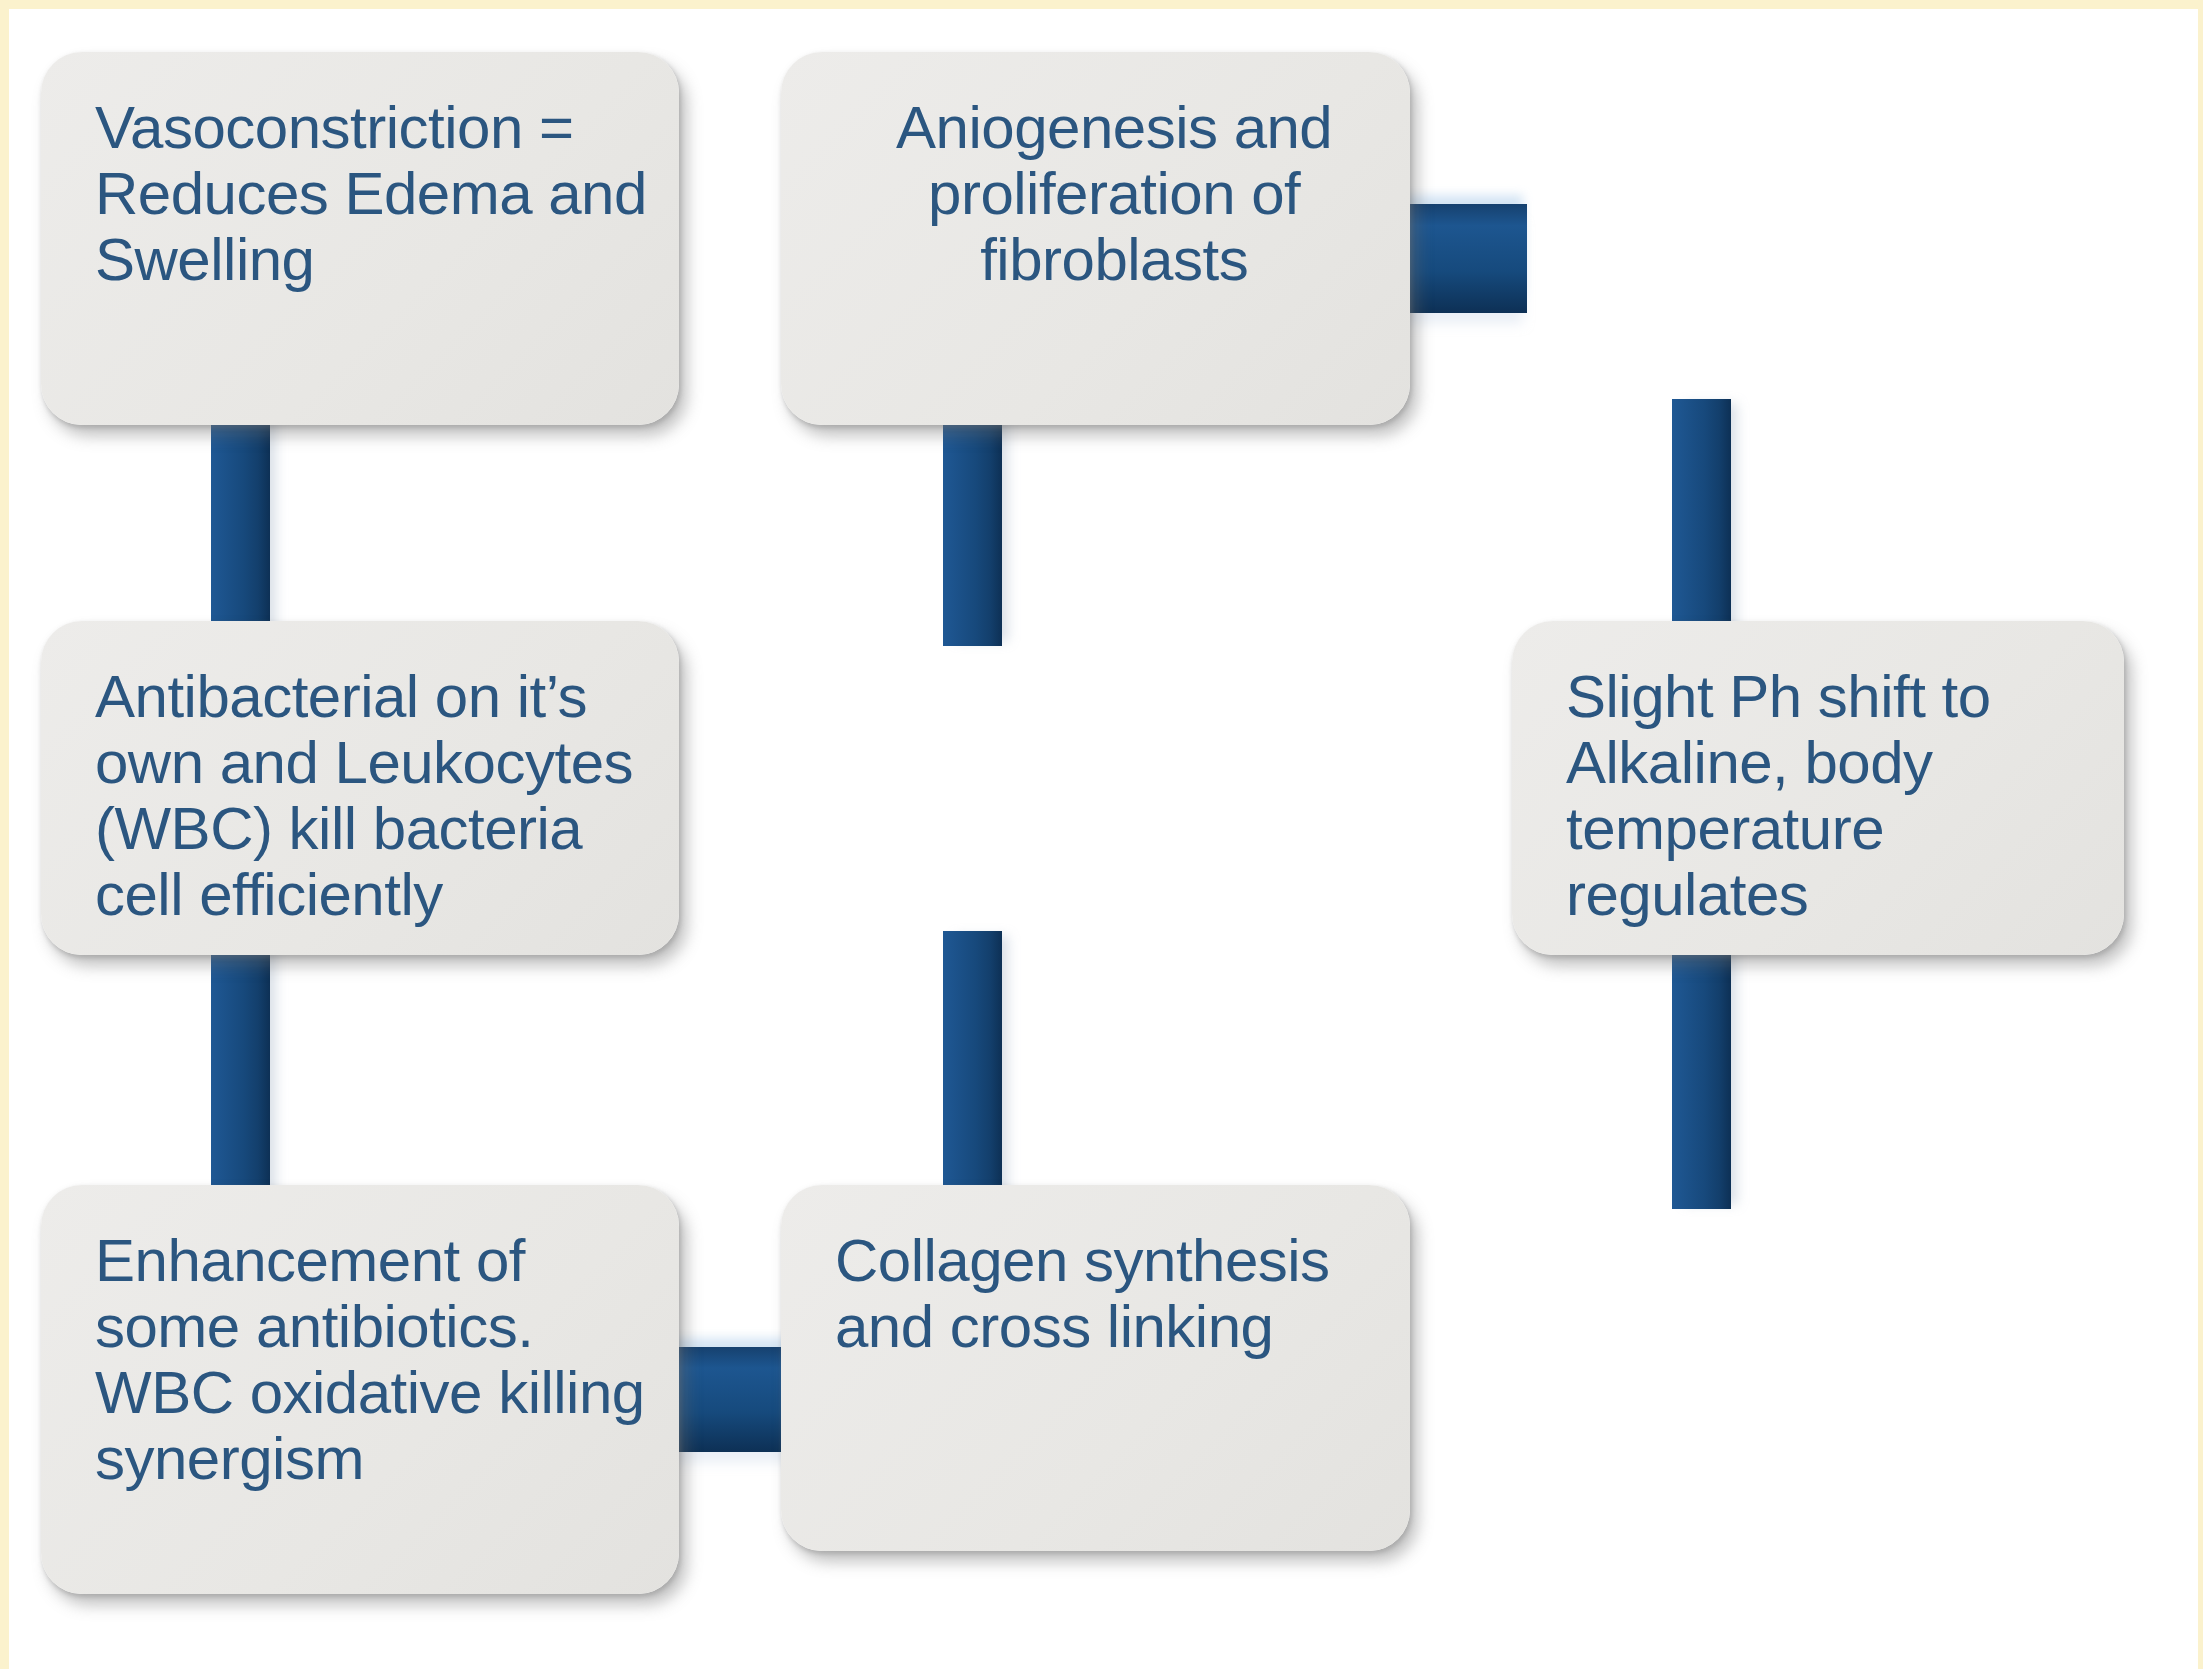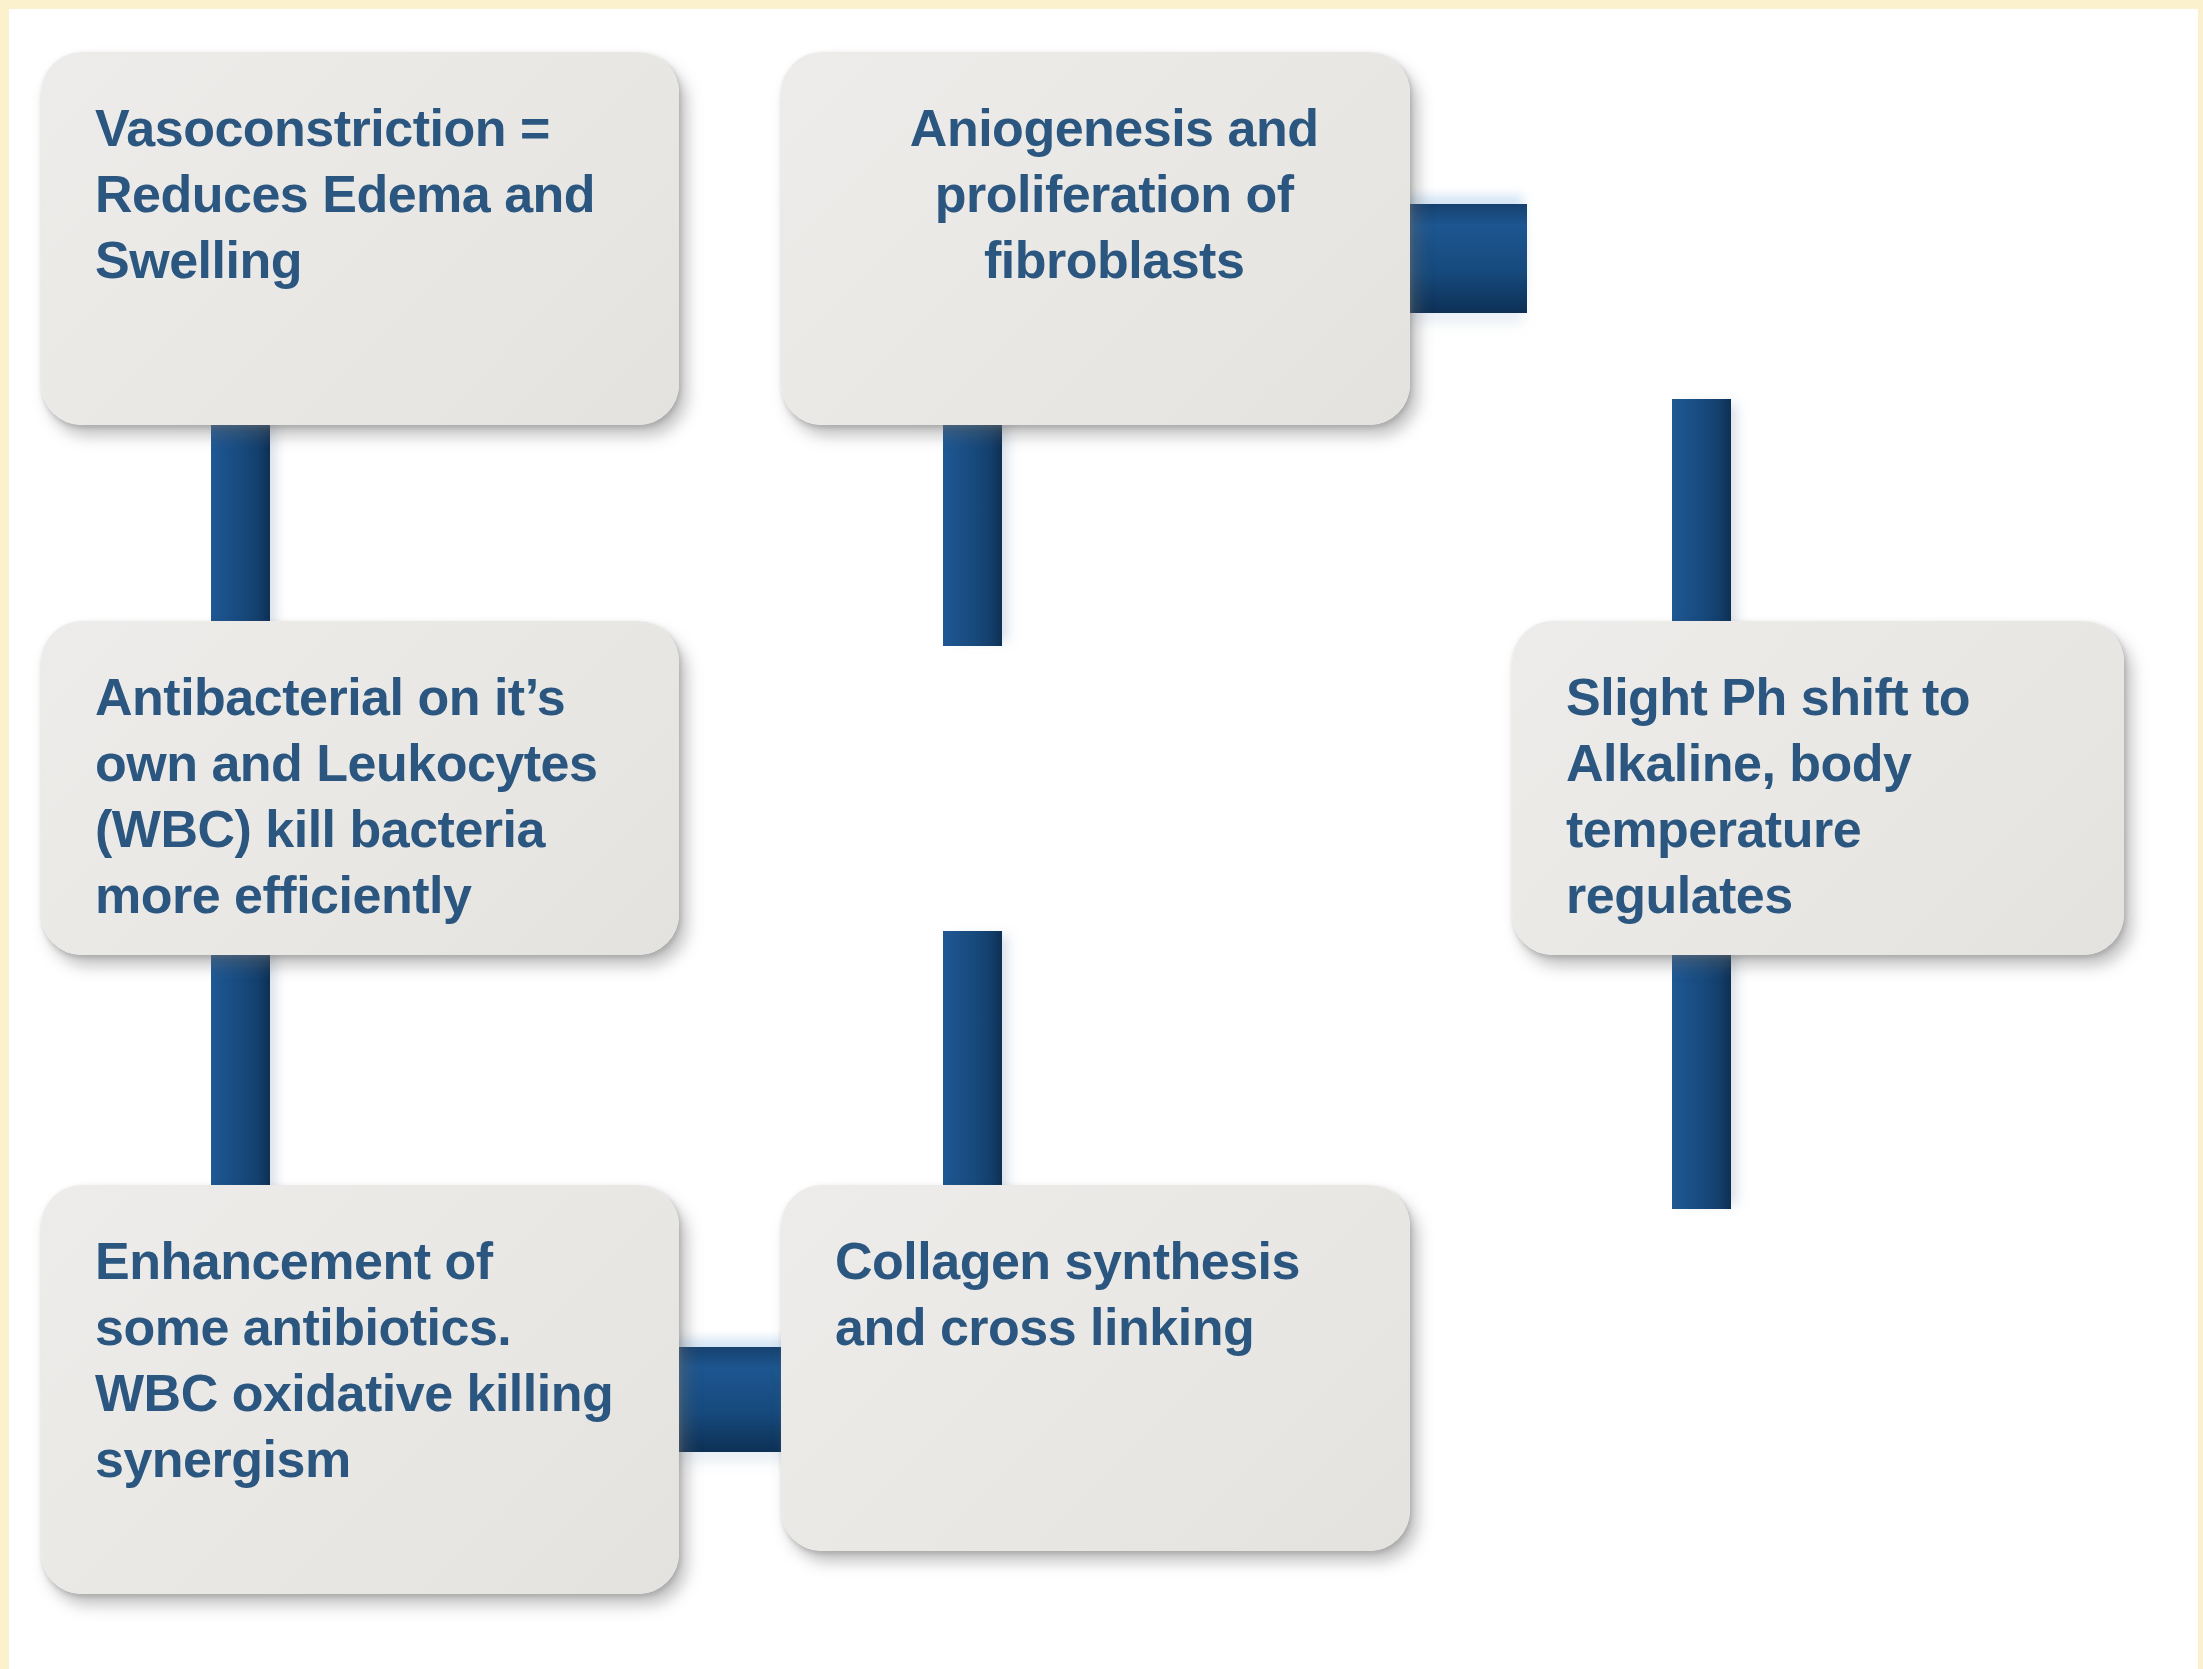--- a/index.html
+++ b/index.html
@@ -33,23 +33,23 @@
     z-index:2;
     background:linear-gradient(135deg,#edecea 0%,#e8e7e4 60%,#e3e2df 100%);
     border-radius:41px;
     box-shadow:7.4px 11px 15px rgba(105,105,105,.40), 1.9px 2.8px 4.6px rgba(120,120,120,.30);
     box-sizing:border-box;
     padding:43px 16.7px 18.6px 54px;
   }
   .box .label{
     white-space:pre-line;
     color:var(--text);
-    font-size:52px;
+    font-size:60px;
     line-height:66px;
-    font-weight:700;
+    font-weight:400;
     letter-spacing:-0.5px;
   }
   .conn-v{
     position:absolute;
     z-index:1;
     width:59px;
     background:linear-gradient(to right,var(--connector-light) 0%,#17497c 55%,#133f6c 80%,var(--connector-dark) 100%);
     box-shadow:9.3px 0 11px -3.7px rgba(150,165,190,.35);
   }
   .conn-h{
@@ -104,21 +104,21 @@
   </div>
   <div class="box b2">
     <div class="label">Aniogenesis and
 proliferation of
 fibroblasts</div>
   </div>
   <div class="box b4">
     <div class="label">Antibacterial on it’s
 own and Leukocytes
 (WBC) kill bacteria
-more efficiently</div>
+cell efficiently</div>
   </div>
   <div class="box b6">
     <div class="label">Slight Ph shift to
 Alkaline, body
 temperature
 regulates</div>
   </div>
   <div class="box b7">
     <div class="label">Enhancement of
 some antibiotics.

